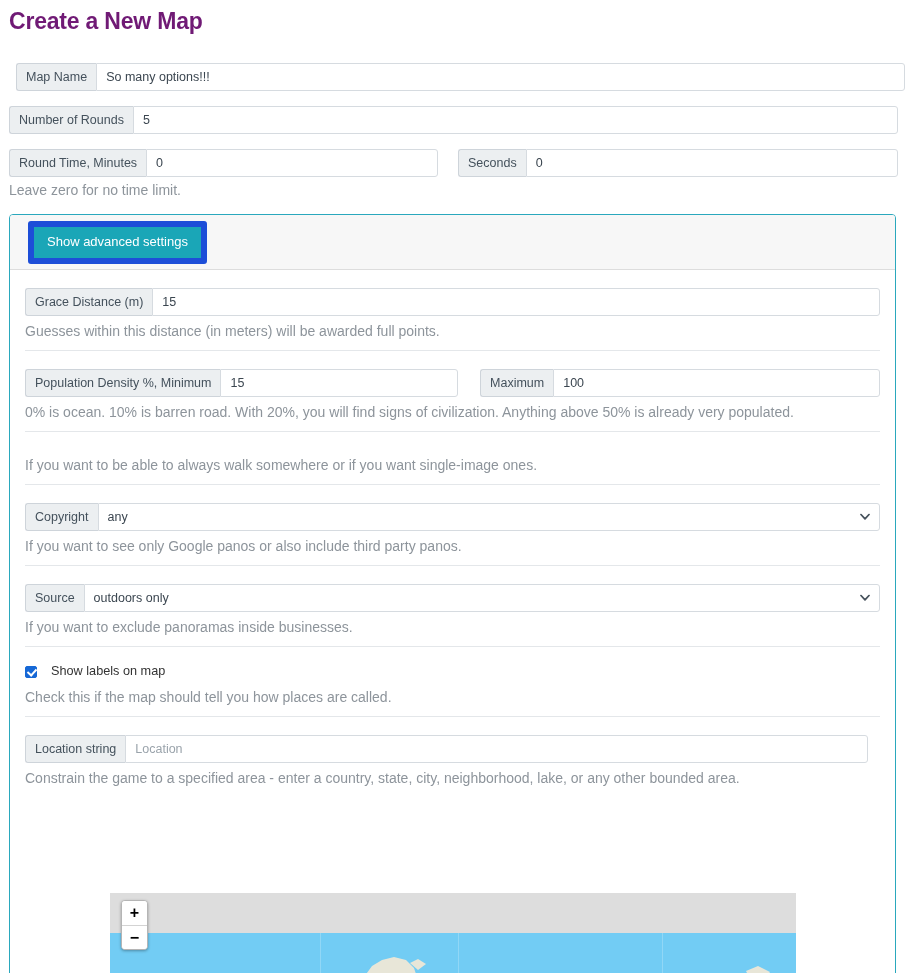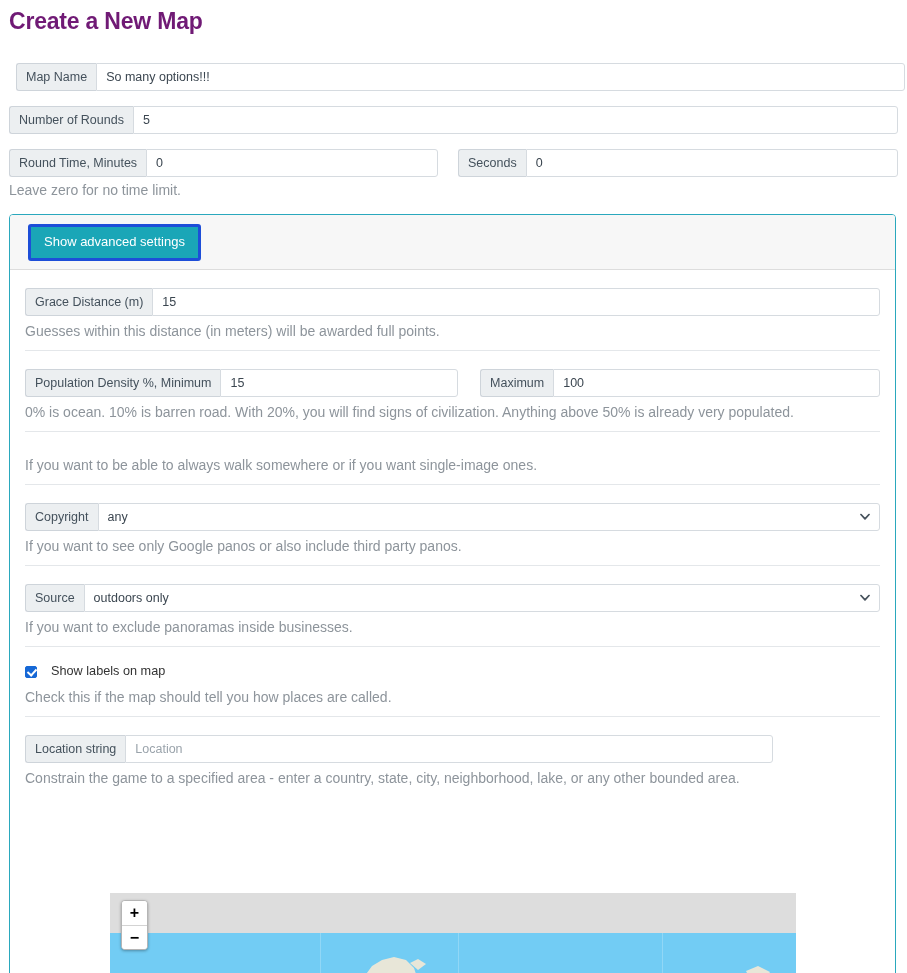--- a/index.html
+++ b/index.html
@@ -87,21 +87,21 @@
     height: 55px;
     background: #f7f7f7;
     border-bottom: 1px solid #dddddd;
     border-radius: 3px 3px 0 0;
     display: flex; align-items: center;
     padding-left: 18px;
   }
   .btn-advanced {
     background: #1aa6b7;
     color: #ffffff;
-    border: 3px solid #1d4ed8;
+    border: 6px solid #1d4ed8;
     border-radius: 3px;
     font-size: 13px;
     padding: 8px 13px 9px;
     font-family: "Liberation Sans", sans-serif;
     cursor: pointer;
     line-height: 14px;
   }
   .panel-body { padding: 0 15px; position: relative; }
 
   .sec { padding-top: 18px; }
@@ -284,21 +284,21 @@
       <div class="sec" style="padding-top:0;">
         <div class="cb-row">
           <span class="cb"></span>
           <span class="cb-label">Show labels on map</span>
         </div>
         <div class="helptext" style="margin-top:13px;">Check this if the map should tell you how places are called.</div>
       </div>
       <hr class="div">
 
       <div class="sec">
-        <div class="input-group" style="width:748px;border-radius:12px;">
+        <div class="input-group" style="width:843px;border-radius:12px;">
           <span class="ig-addon">Location string</span>
           <span class="ig-field placeholder">Location</span>
         </div>
         <div class="helptext">Constrain the game to a specified area - enter a country, state, city, neighborhood, lake, or any other bounded area.</div>
       </div>
 
       <div class="map-wrap">
         <div class="map-sea"></div>
         <div class="tile-seam" style="left:210px;"></div>
         <div class="tile-seam" style="left:348px;"></div>

